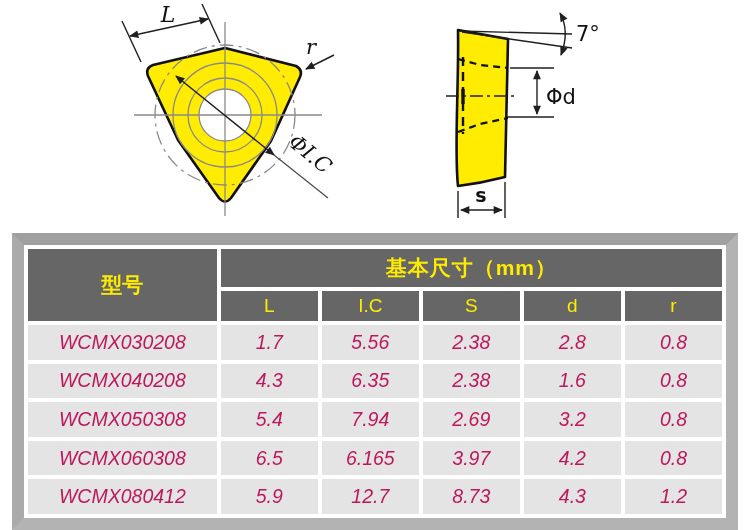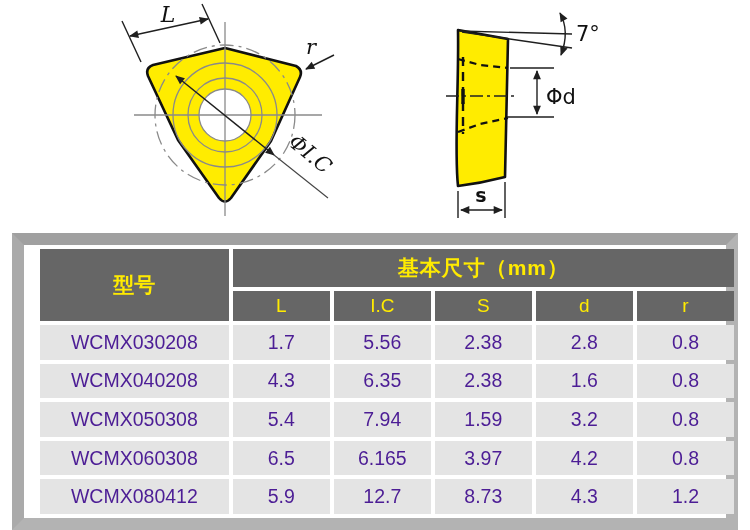--- a/index.html
+++ b/index.html
@@ -27,28 +27,28 @@
   .lbl-sans{font:21px "DejaVu Sans",sans-serif;fill:#111111;}
   .lbl-sans-b{font:600 19px "DejaVu Sans",sans-serif;fill:#111111;}
   marker path{fill:#1f1f1f;}
 
   
   .table-wrap{
     position:absolute;left:12px;top:233px;width:726px;height:297px;
     box-sizing:border-box;background:#ffffff;
     border:12px solid #b3b3b3;border-top-color:#a0a0a0;border-left-color:#aaaaaa;
   }
-  table{width:100%;height:100%;border-collapse:separate;border-spacing:4px;table-layout:fixed;margin-left:12px;}
+  table{width:100%;height:100%;border-collapse:separate;border-spacing:4px;table-layout:fixed;}
   th,td{text-align:center;vertical-align:middle;padding:0;overflow:hidden;}
   thead th{background:#666666;color:#ffeb00;}
   .model-h,.dims-h{font-weight:bold;font-size:21px;}
   .dims-h{letter-spacing:1px;}
   .sub-h{font-weight:normal;font-size:19px;height:30px;}
   .row-1{height:38px;}
-  tbody td{background:#e4e4e4;color:#4c1d95;font-size:19.5px;}
+  tbody td{background:#e4e4e4;color:#be185d;font-size:19.5px;font-style:italic;}
 </style>
 </head>
 <body>
 
 <div class="stage">
 
   <div class="diagrams">
 
     <svg class="svg-front" viewBox="0 0 270 230">
       <defs>
@@ -150,21 +150,21 @@
             <td>4.3</td>
             <td>6.35</td>
             <td>2.38</td>
             <td>1.6</td>
             <td>0.8</td>
           </tr>
           <tr>
             <td>WCMX050308</td>
             <td>5.4</td>
             <td>7.94</td>
-            <td>1.59</td>
+            <td>2.69</td>
             <td>3.2</td>
             <td>0.8</td>
           </tr>
           <tr>
             <td>WCMX060308</td>
             <td>6.5</td>
             <td>6.165</td>
             <td>3.97</td>
             <td>4.2</td>
             <td>0.8</td>

